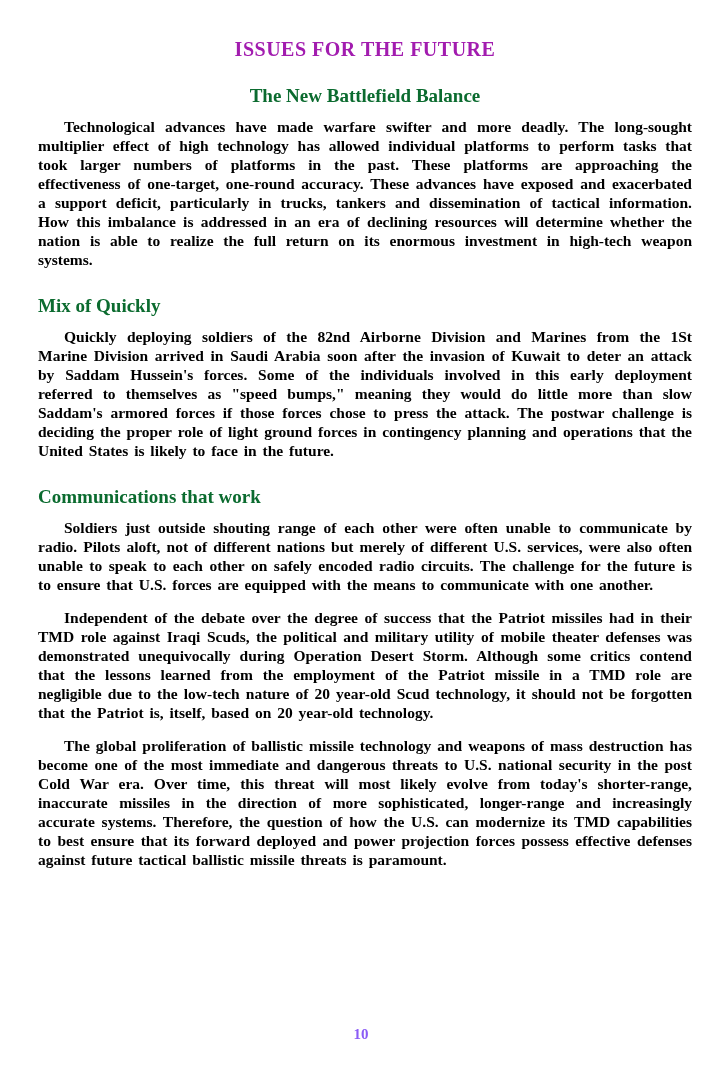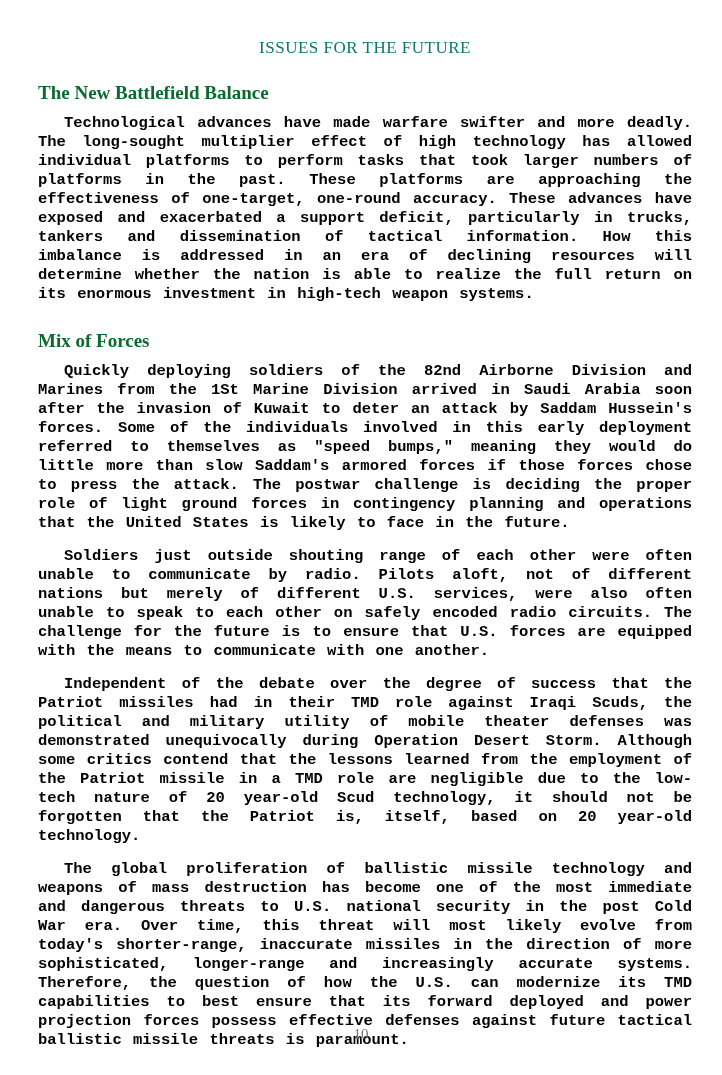--- a/index.html
+++ b/index.html
@@ -13,77 +13,78 @@
     height: 1075px;
     background: #ffffff;
     font-family: "Liberation Serif", "DejaVu Serif", serif;
     color: #000000;
     box-sizing: border-box;
     padding: 30px 30px 0 38px;
     overflow: hidden;
   }
   .doc-title {
     text-align: center;
-    font-size: 17px;
-    font-weight: normal;
-    color: #0f766e;
+    font-size: 20px;
+    font-weight: bold;
+    color: #a21caf;
     letter-spacing: 0.5px;
     margin: 8px 0 24px 0;
   }
   .section-heading {
     font-size: 19px;
     font-weight: bold;
     color: #0b6b2f;
     margin: 26px 0 10px 0;
   }
   .section-heading.first {
     margin-top: 14px;
+    text-align: center;
   }
   .para {
     font-size: 15.5px;
     font-weight: bold;
     line-height: 19px;
     text-align: justify;
     text-indent: 26px;
     margin: 0 0 14px 0;
     word-spacing: 2px;
-    font-family: Liberation Mono, monospace;
   }
   .para + .para {
     margin-top: 4px;
   }
   .page-number {
     position: absolute;
     bottom: 32px;
     left: 0;
     width: 100%;
     text-align: center;
     font-size: 15px;
-    font-weight: normal;
-    color: #737373;
+    font-weight: bold;
+    color: #8b5cf6;
   }
 </style>
 </head>
 <body>
 
 <div class="page">
 
   <h1 class="doc-title">ISSUES FOR THE FUTURE</h1>
 
   <div>
     <h2 class="section-heading first">The New Battlefield Balance</h2>
     <p class="para">Technological advances have made warfare swifter and more deadly. The long-sought multiplier effect of high technology has allowed individual platforms to perform tasks that took larger numbers of platforms in the past. These platforms are approaching the effectiveness of one-target, one-round accuracy. These advances have exposed and exacerbated a support deficit, particularly in trucks, tankers and dissemination of tactical information. How this imbalance is addressed in an era of declining resources will determine whether the nation is able to realize the full return on its enormous investment in high-tech weapon systems.</p>
   </div>
 
   <div>
-    <h2 class="section-heading">Mix of Forces</h2>
+    <h2 class="section-heading">Mix of Quickly</h2>
     <p class="para">Quickly deploying soldiers of the 82nd Airborne Division and Marines from the 1St Marine Division arrived in Saudi Arabia soon after the invasion of Kuwait to deter an attack by Saddam Hussein's forces. Some of the individuals involved in this early deployment referred to themselves as "speed bumps," meaning they would do little more than slow Saddam's armored forces if those forces chose to press the attack. The postwar challenge is deciding the proper role of light ground forces in contingency planning and operations that the United States is likely to face in the future.</p>
   </div>
 
   <div>
+    <h2 class="section-heading">Communications that work</h2>
     <p class="para">Soldiers just outside shouting range of each other were often unable to communicate by radio. Pilots aloft, not of different nations but merely of different U.S. services, were also often unable to speak to each other on safely encoded radio circuits. The challenge for the future is to ensure that U.S. forces are equipped with the means to communicate with one another.</p>
   </div>
 
   <div>
     <p class="para">Independent of the debate over the degree of success that the Patriot missiles had in their TMD role against Iraqi Scuds, the political and military utility of mobile theater defenses was demonstrated unequivocally during Operation Desert Storm. Although some critics contend that the lessons learned from the employment of the Patriot missile in a TMD role are negligible due to the low-tech nature of 20 year-old Scud technology, it should not be forgotten that the Patriot is, itself, based on 20 year-old technology.</p>
     <p class="para">The global proliferation of ballistic missile technology and weapons of mass destruction has become one of the most immediate and dangerous threats to U.S. national security in the post Cold War era. Over time, this threat will most likely evolve from today's shorter-range, inaccurate missiles in the direction of more sophisticated, longer-range and increasingly accurate systems. Therefore, the question of how the U.S. can modernize its TMD capabilities to best ensure that its forward deployed and power projection forces possess effective defenses against future tactical ballistic missile threats is paramount.</p>
   </div>
 
   <div class="page-number">10</div>
 

